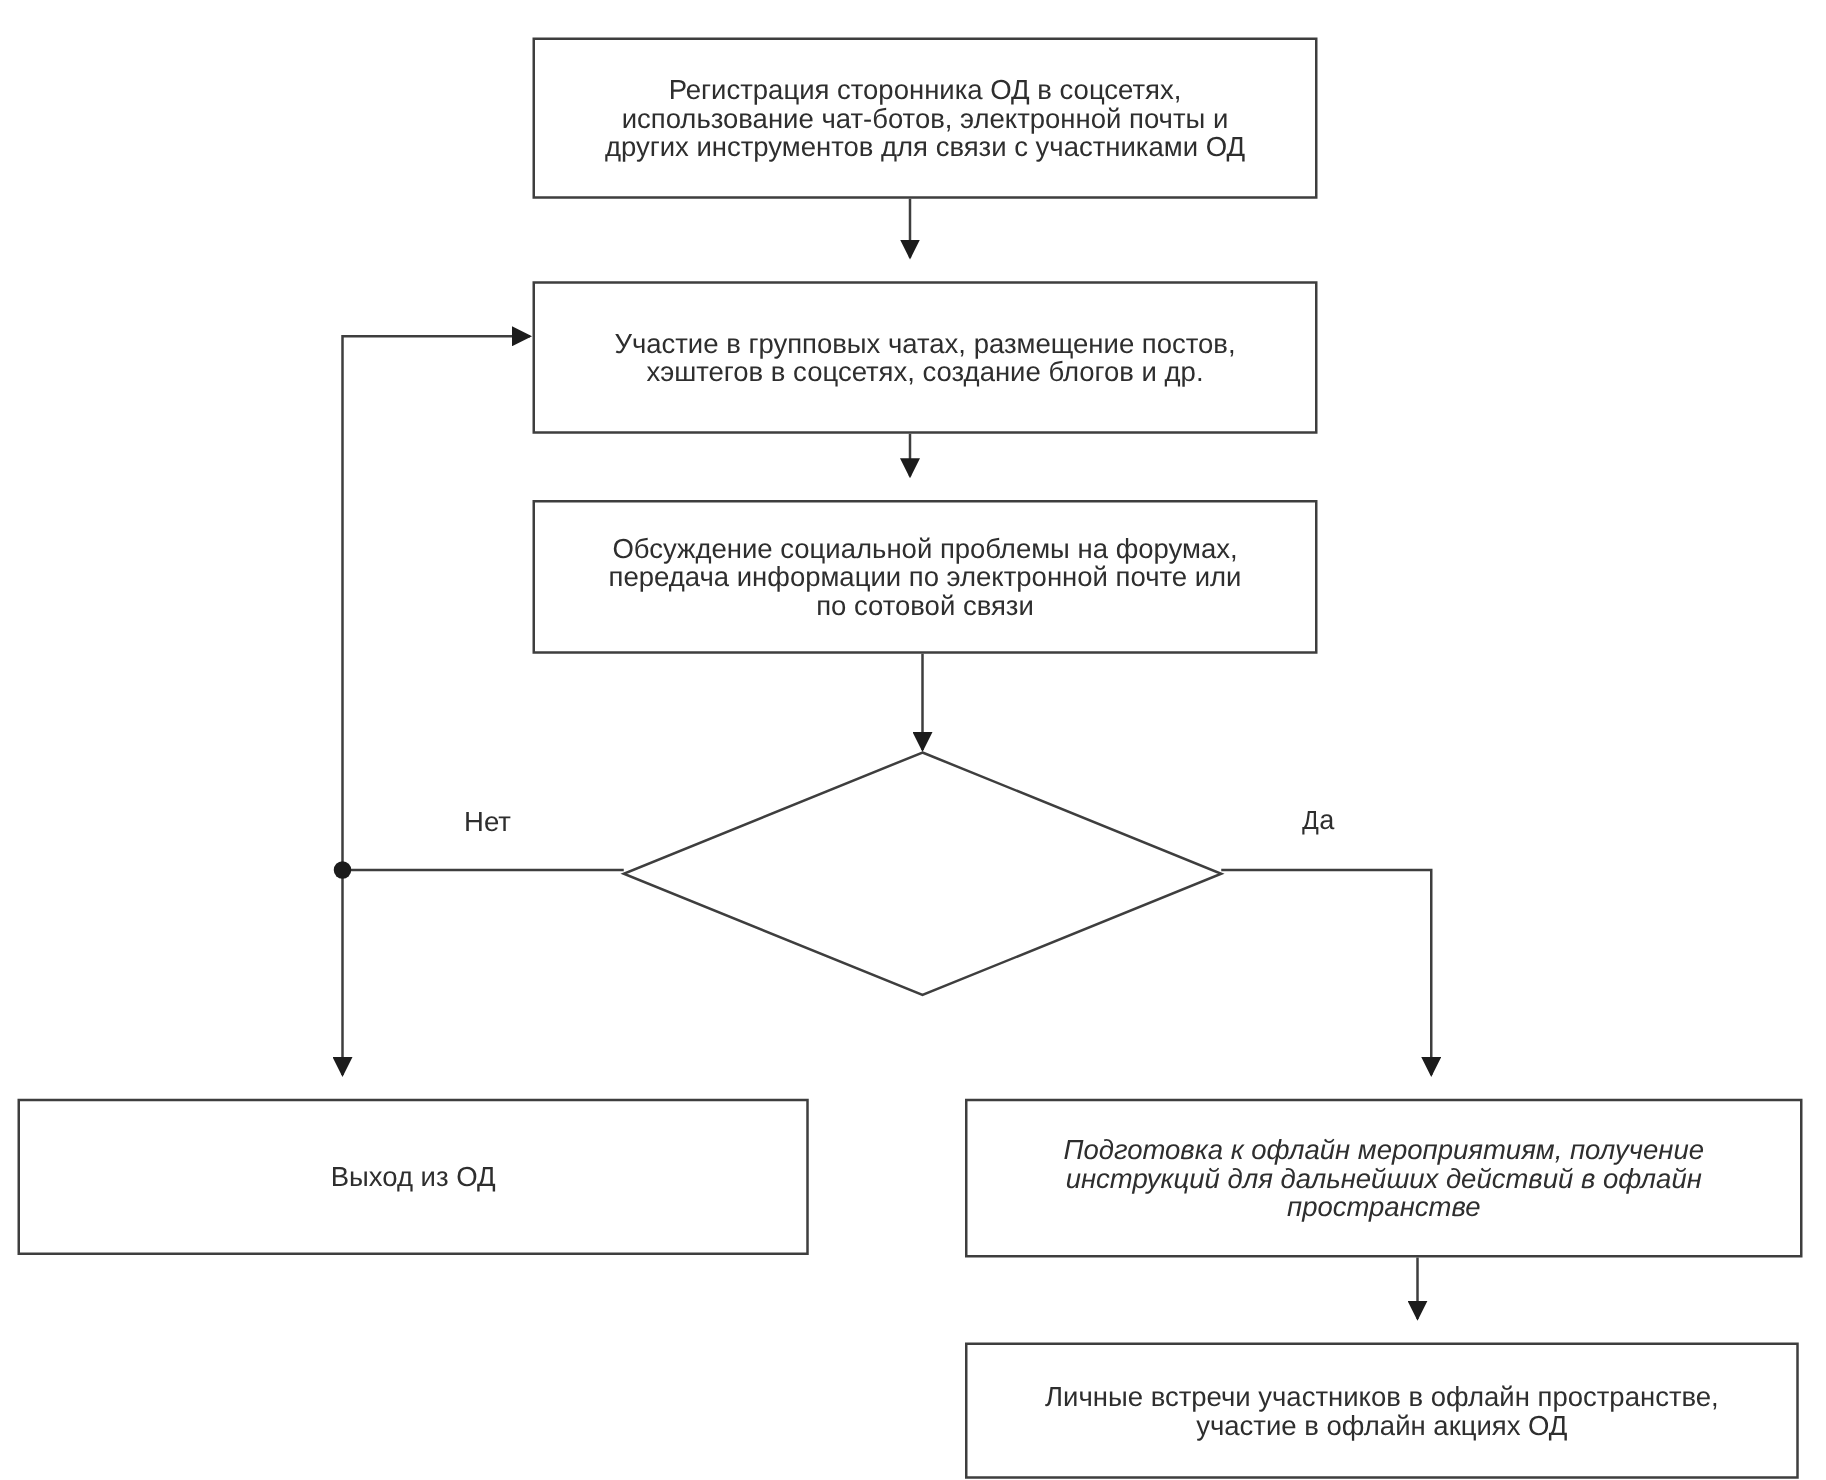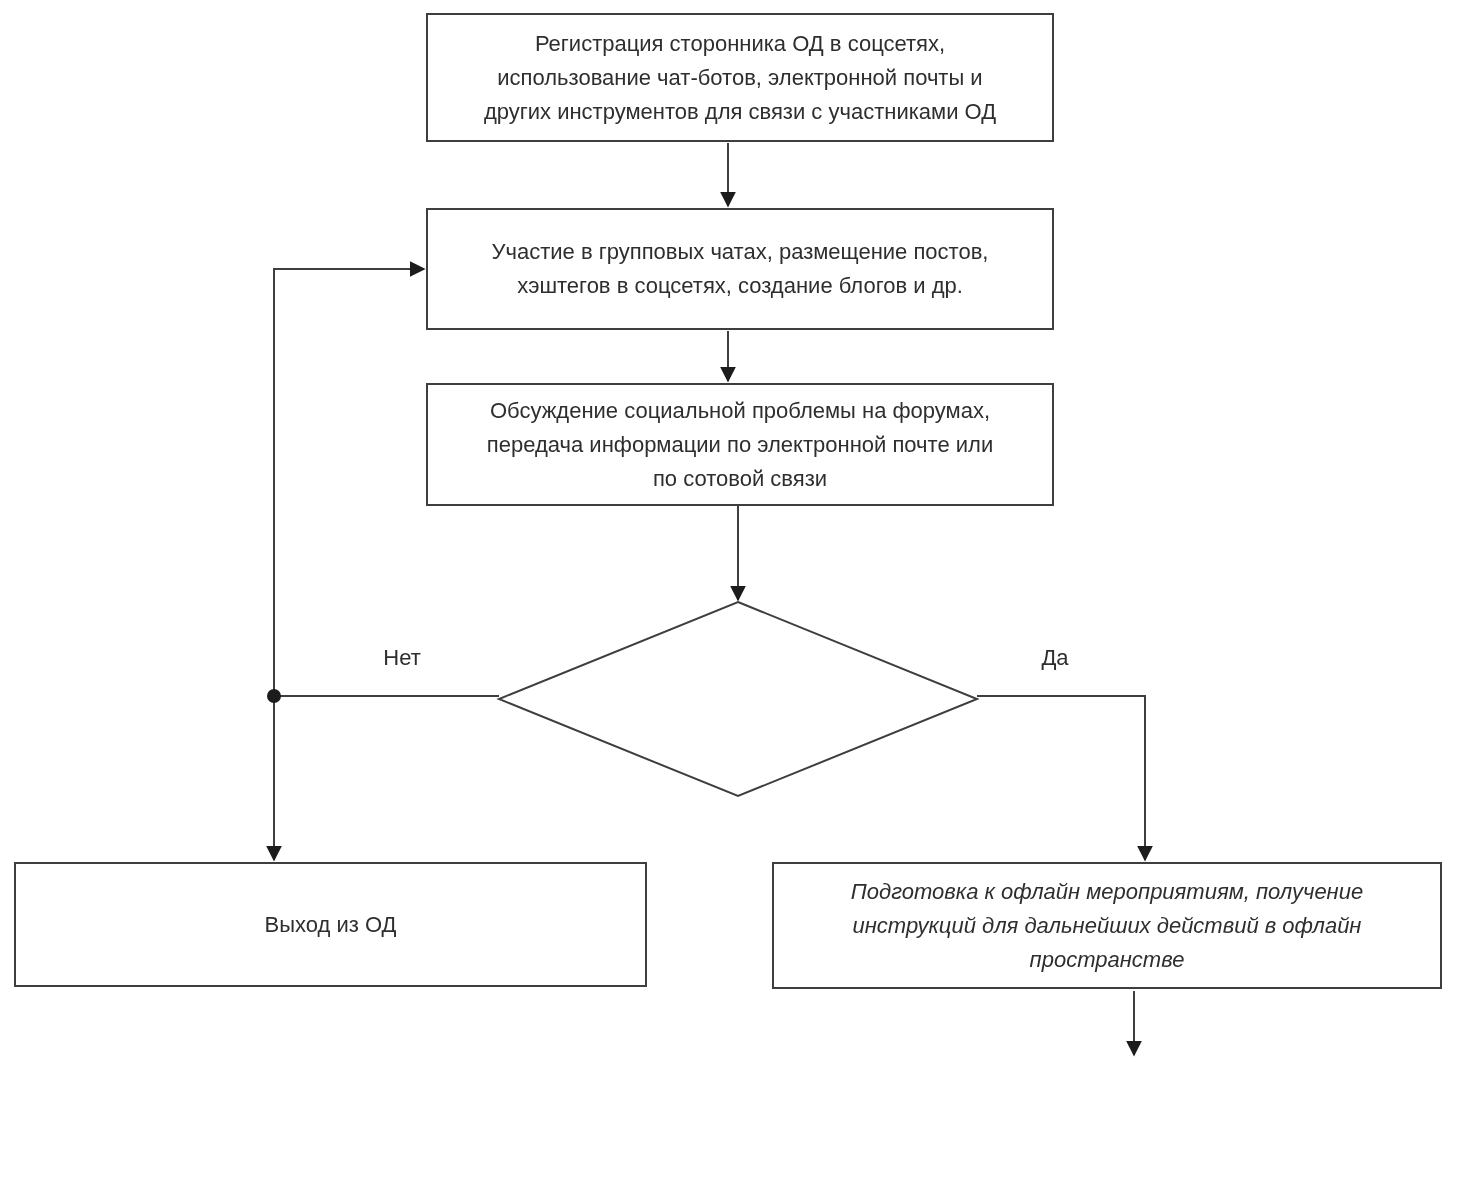--- a/index.html
+++ b/index.html
@@ -22,22 +22,23 @@
   .edge{stroke:var(--line-color);stroke-width:2;fill:none;}
   .diamond{fill:var(--node-fill);stroke:var(--line-color);stroke-width:2;}
   .junction{fill:var(--arrow-color);stroke:none;}
   .node{
     position:absolute;
     box-sizing:border-box;
     background:var(--node-fill);
     border:2px solid var(--line-color);
     display:flex;align-items:center;justify-content:center;
     text-align:center;
-    font-size:22px;line-height:34px;
+    font-size:22px;line-height:23px;
     white-space:pre-line;
+    margin-top:17px;
   }
   .floating-text{
     position:absolute;
     text-align:center;
     font-size:22px;line-height:29px;
     white-space:pre-line;
   }
 </style>
 </head>
 <body>
@@ -80,19 +81,21 @@
   <div class="node" style="left:14px;top:862px;width:633px;height:125px;">Выход из ОД</div>
 
   <div class="node" style="left:426px;top:383px;width:628px;height:123px;">Обсуждение социальной проблемы на форумах,
 передача информации по электронной почте или
 по сотовой связи</div>
 
   <div class="node" style="left:772px;top:862px;width:670px;height:127px;font-style:italic;">Подготовка к офлайн мероприятиям, получение
 инструкций для дальнейших действий в офлайн
 пространстве</div>
 
+  <div class="node" style="left:772px;top:1057px;width:667px;height:109px;">Личные встречи участников в офлайн пространстве,
+участие в офлайн акциях ОД</div>
 
 
-  <div class="floating-text" style="left:352px;top:643px;width:100px;">Нет</div>
+  <div class="floating-text" style="left:340px;top:643px;width:100px;">Нет</div>
 
-  <div class="floating-text" style="left:1005px;top:643px;width:100px;">Да</div>
+  <div class="floating-text" style="left:1005px;top:643px;width:100px;font-family:Liberation Mono, monospace;">Да</div>
 
 </div>
 
 </body></html>

